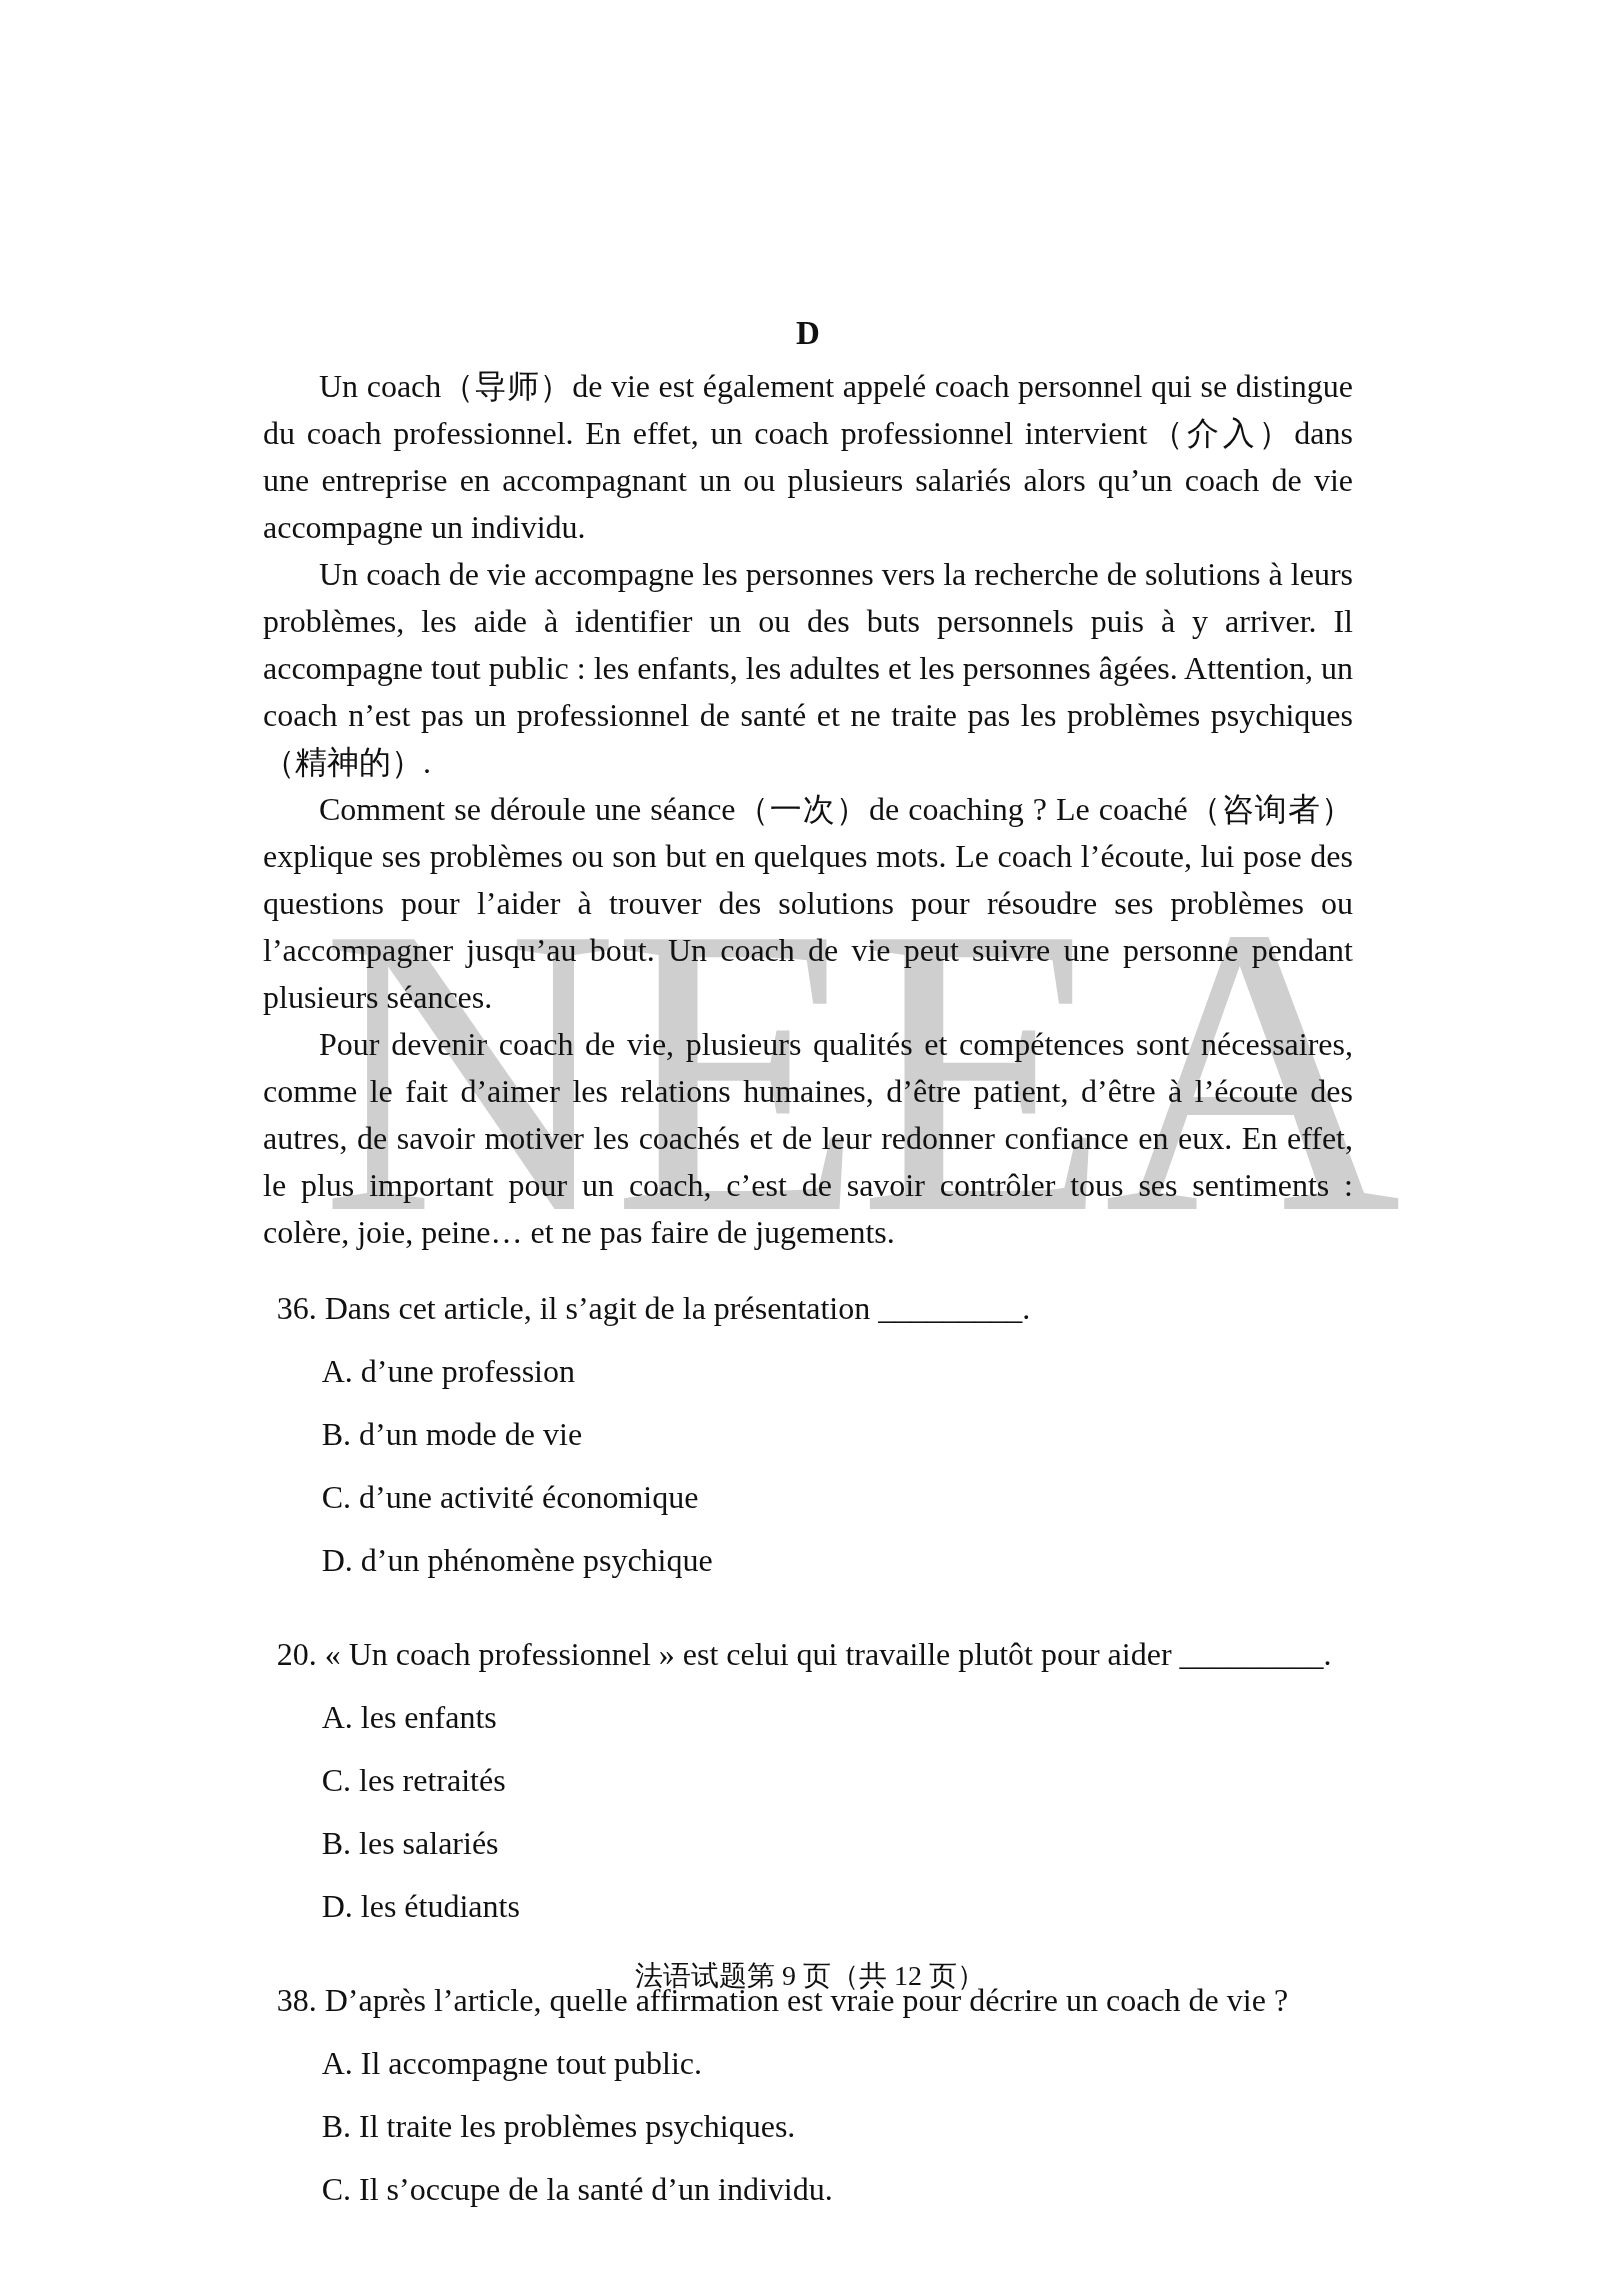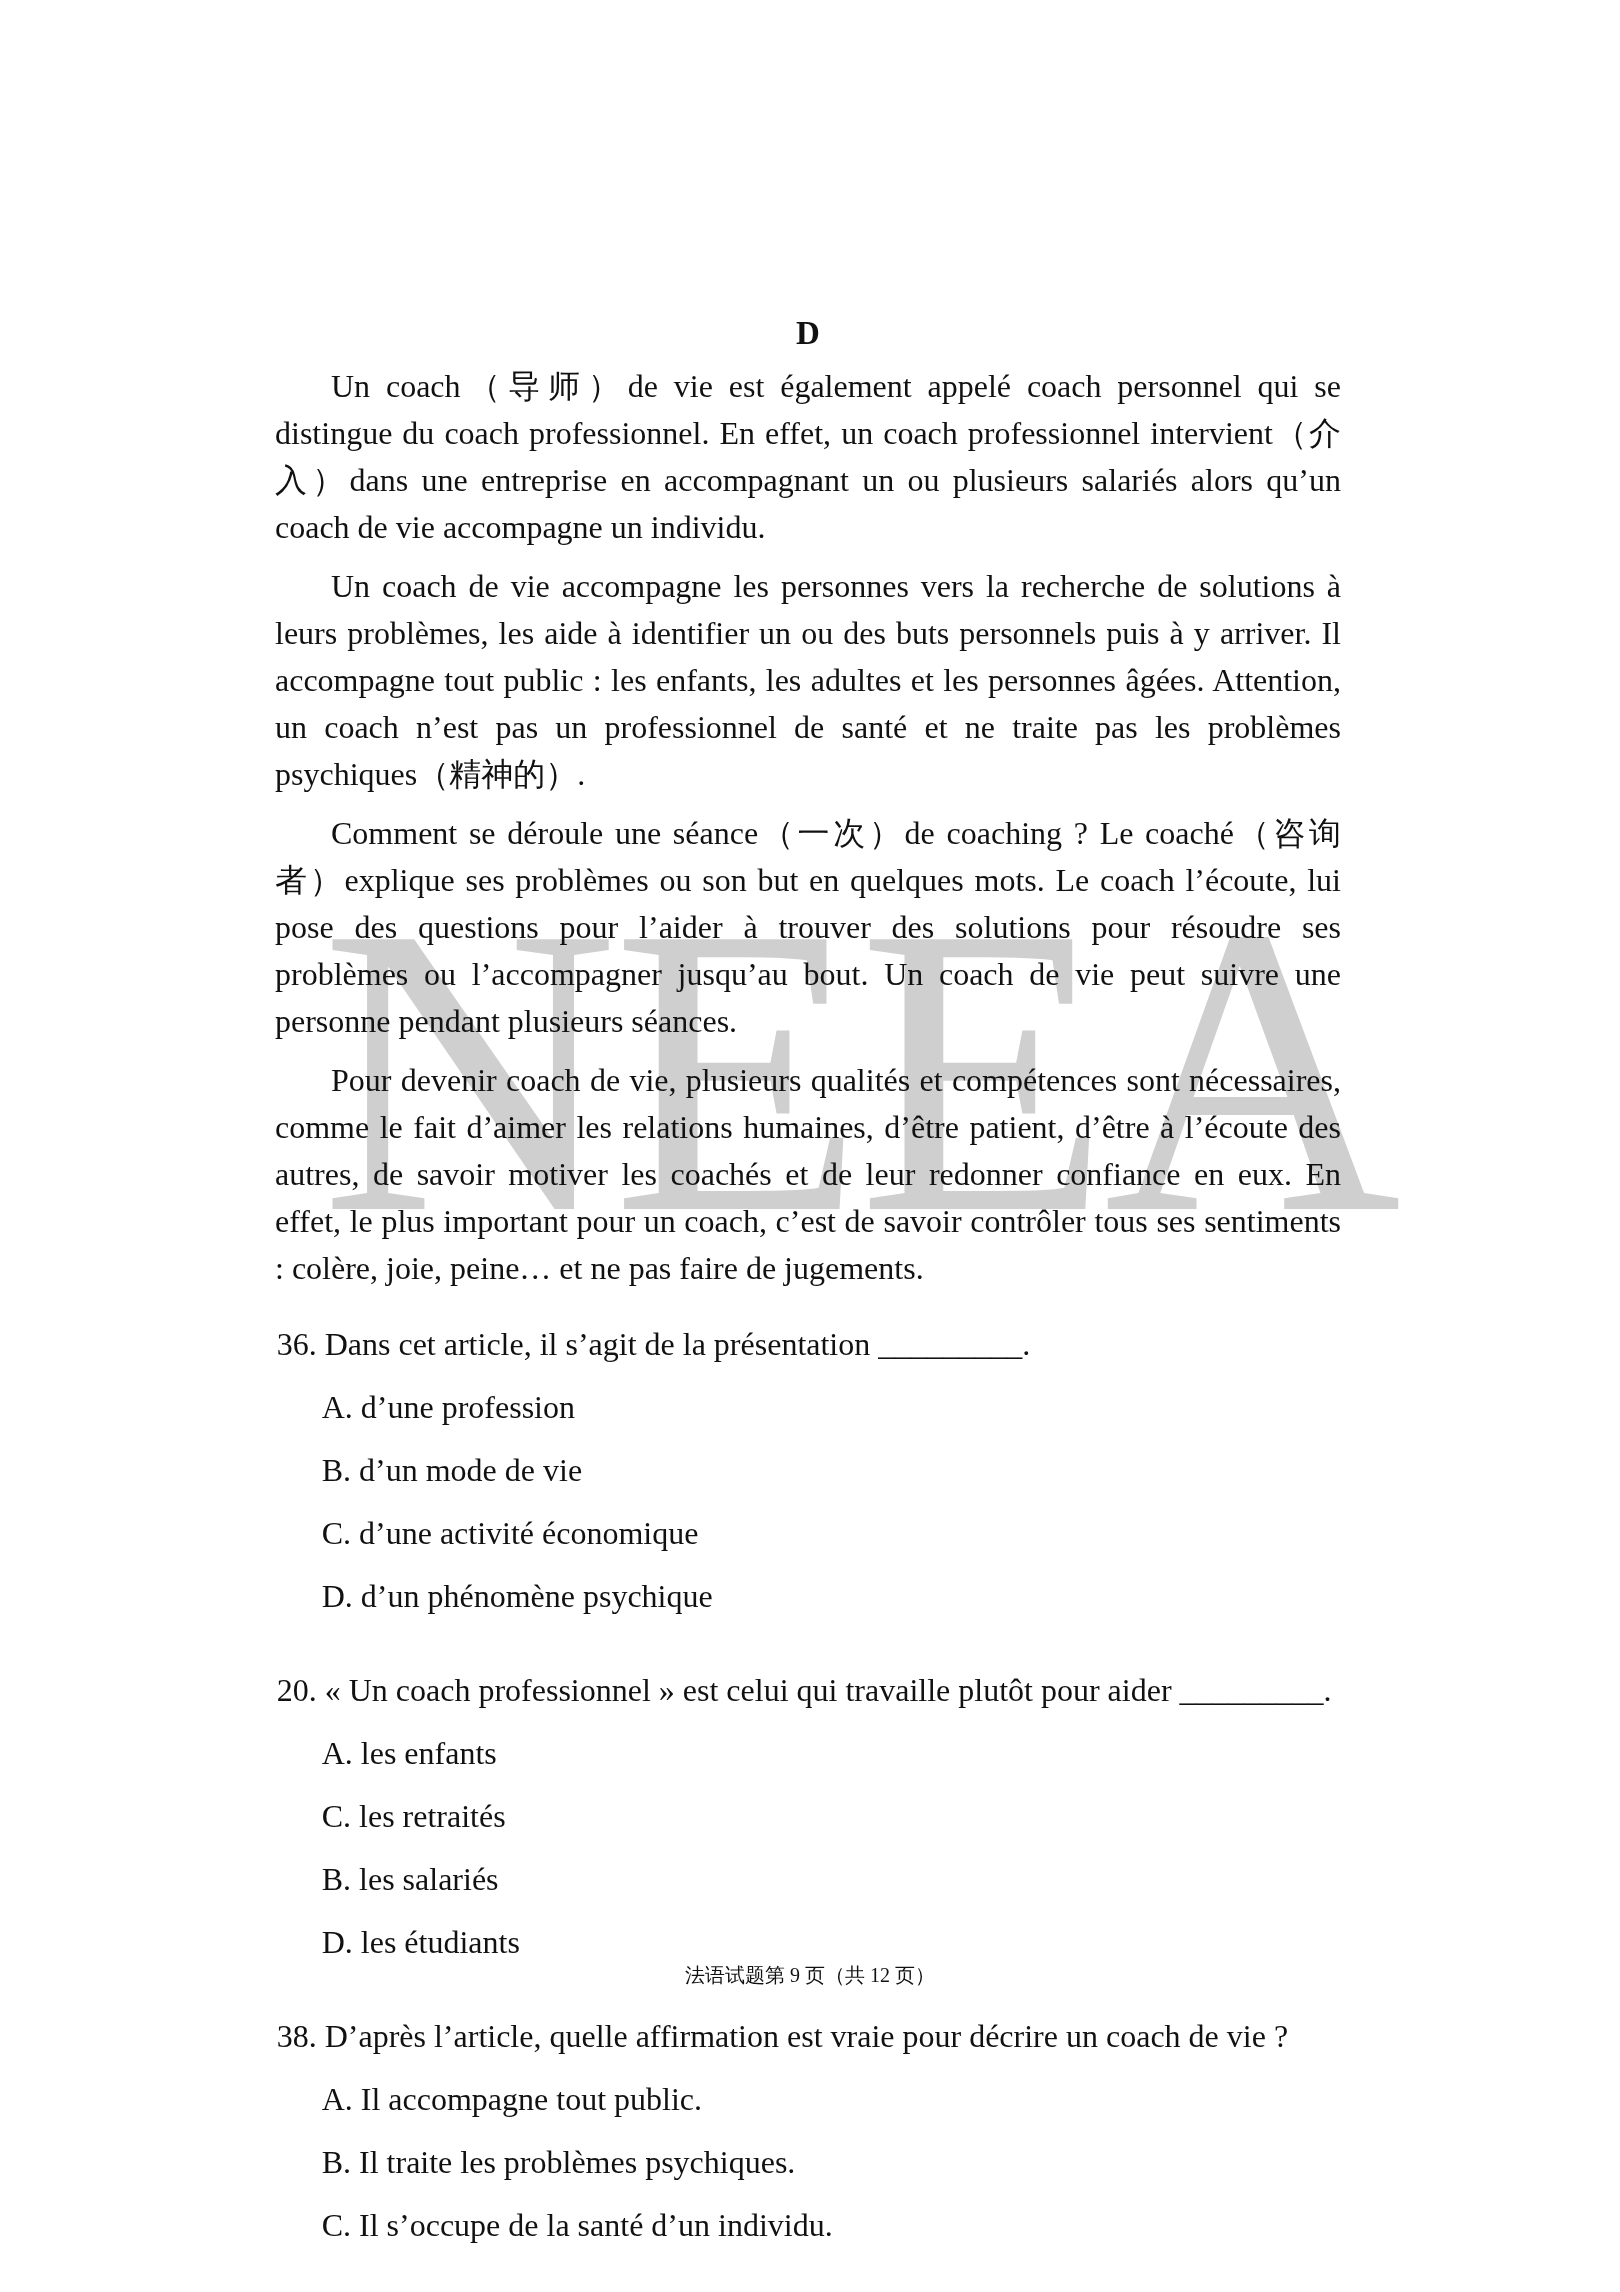--- a/index.html
+++ b/index.html
@@ -41,21 +41,21 @@
 
   .section-label {
     text-align: center;
     font-weight: bold;
     font-size: 33px;
     line-height: 35px;
     margin: 0 0 11.8px 0;
   }
 
   .passage p {
-    margin: 12px;
+    margin: 0;
     font-size: 32px;
     line-height: 47px;
     text-align: justify;
     text-indent: 56px;
   }
 
   .questions { margin-top: 29px; }
 
   .question {
     padding-left: 13.7px;
@@ -64,21 +64,21 @@
     line-height: 47px;
   }
   .question .stem { white-space: nowrap; }
   .question .option { padding-left: 45px; margin-top: 16px; }
 
   .footer {
     position: absolute;
     left: 0; right: 0;
     top: 1956px;
     text-align: center;
-    font-size: 20px;
+    font-size: 28px;
     line-height: 39px;
     z-index: 1;
   }
 </style>
 </head>
 <body>
 
 <div class="page">
   <div class="watermark">NEEA</div>
 

